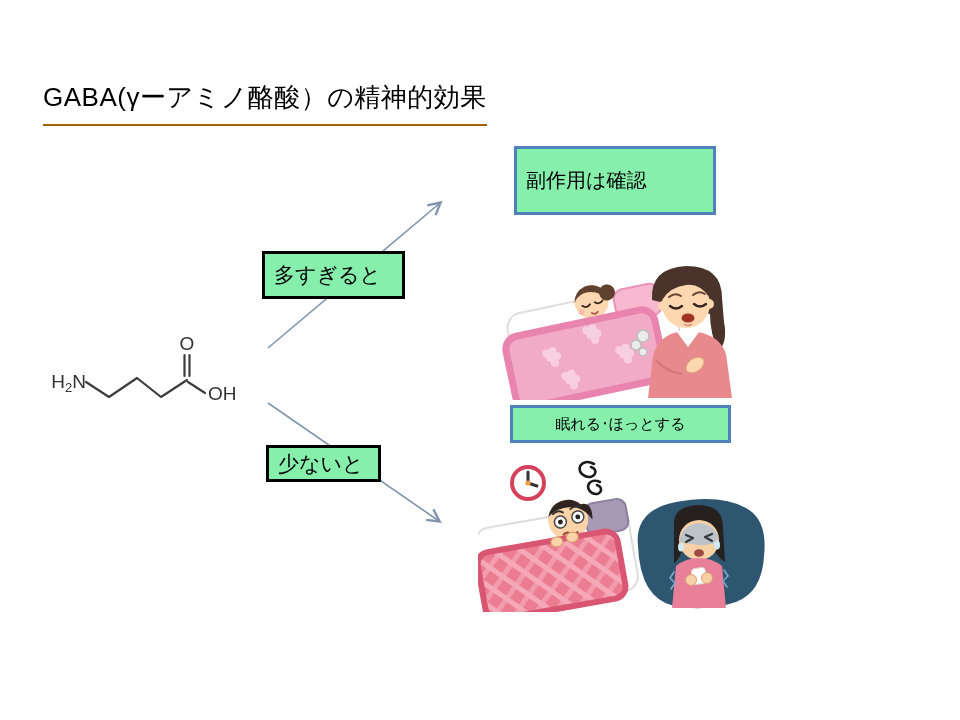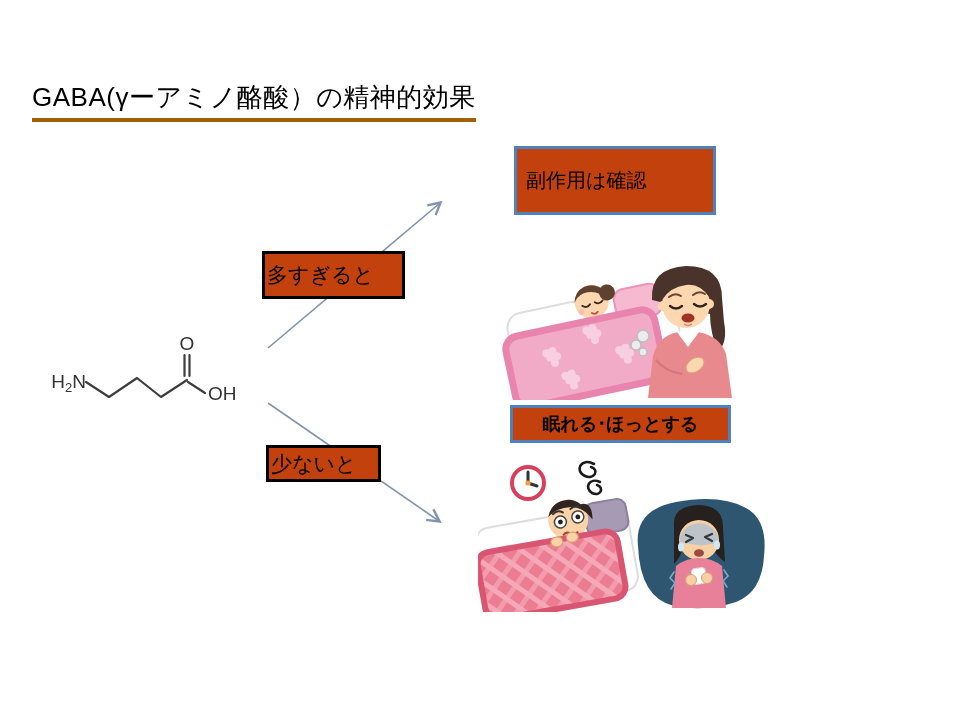--- a/index.html
+++ b/index.html
@@ -3,35 +3,35 @@
 <meta charset="utf-8">
 <style>
   html,body{margin:0;padding:0;background:#888;}
   .slide{
     position:relative; width:960px; height:720px; margin:0 auto;
     background:#ffffff; overflow:hidden;
     font-family:"Liberation Sans","DejaVu Sans",sans-serif;
     color:#000;
   }
   .title{
-    position:absolute; left:32px; top:80px;
+    position:absolute; left:43px; top:80px;
     font-size:26px; font-weight:500; letter-spacing:.5px;
-    border-bottom:4px solid #a16207; padding-bottom:3px;
+    border-bottom:2px solid #a16207; padding-bottom:9px;
     white-space:nowrap;
   }
   .arrow-layer{position:absolute; left:0; top:0; z-index:1;}
   .box{
-    position:absolute; background:#c2410c; z-index:3;
+    position:absolute; background:#86efac; z-index:3;
     display:flex; align-items:center;
     box-sizing:border-box; white-space:nowrap;
   }
-  .branch-box{border:3px solid #000; font-size:21px; padding-left:2px;}
+  .branch-box{border:3px solid #000; font-size:21px; padding-left:9px;}
   .outcome-box{border:3px solid #4f81bd;}
   .side-effects{font-size:20px; line-height:29px; padding:4px 0 4px 9px; display:block;}
-  .result{font-weight:bold; font-size:18px; justify-content:center;text-align:center;}
+  .result{font-weight:normal; font-size:15px; justify-content:center;text-align:center;}
   .molecule{position:absolute; left:38px; top:324px; z-index:2;}
   .illus{position:absolute; z-index:2;}
   .illus-top{left:500px; top:252px;}
   .illus-bottom{left:478px; top:450px;}
 </style>
 </head>
 <body>
 
 <div class="slide">
 

